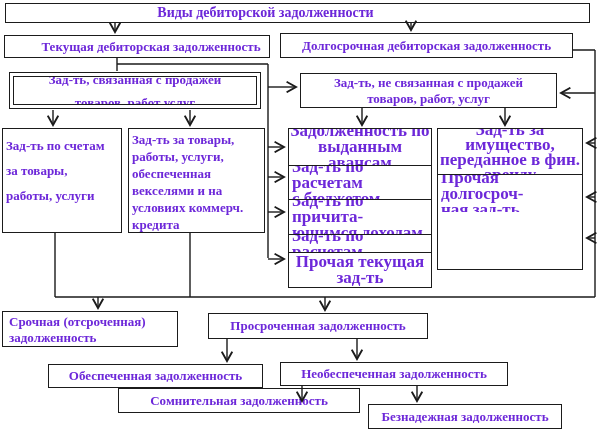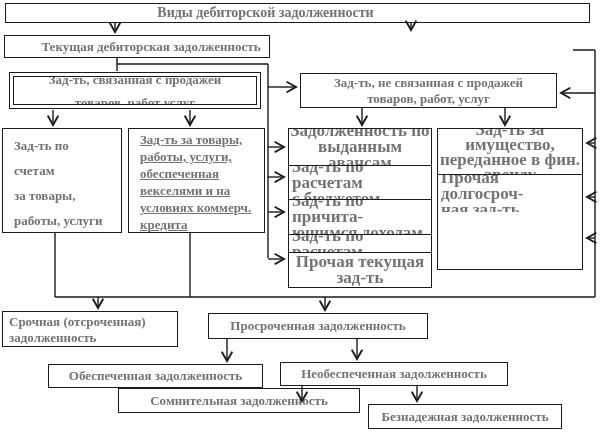--- a/index.html
+++ b/index.html
@@ -1,27 +1,27 @@
 <!DOCTYPE html>
 <html><head>
 <meta charset="utf-8">
 <style>
   html,body { margin:0; padding:0; background:#ffffff; }
   .stage {
     position:relative; width:600px; height:440px; background:#ffffff;
     font-family:"Liberation Serif","DejaVu Serif",serif;
-    font-weight:bold; color:#737373; overflow:hidden;
+    font-weight:bold; color:#6d28d9; overflow:hidden;
   }
   .box {
     position:absolute; box-sizing:border-box; background:#ffffff;
     border:1.5px solid #1b1b1b; font-size:13px; line-height:16px;
     white-space:pre-line; overflow:hidden;
   }
   .ctr { display:flex; align-items:center; justify-content:center; text-align:center; }
-  .lft { padding:2px 11px; text-align:left; }
+  .lft { padding:2px 3px; text-align:left; }
   .title-box { font-size:14px; display:flex; align-items:center; justify-content:center; padding-right:64px; }
   .dbl { outline:1.4px solid #1b1b1b; outline-offset:3px; line-height:23px; }
   .col { position:absolute; box-sizing:border-box; background:#fff; border:1.5px solid #1b1b1b; font-size:17px; }
   .cell {
     box-sizing:border-box; border-bottom:1.5px solid #1b1b1b; white-space:pre-line;
     display:flex; flex-direction:column; justify-content:center; line-height:16px; overflow:hidden;
   }
   .cell:last-child { border-bottom:none; }
   .cell.ctr { flex-direction:column; align-items:center; text-align:center; }
   .cell.lft { padding:0 3px; }
@@ -29,32 +29,33 @@
 </style>
 </head>
 <body>
 
 <div class="stage">
 
   <div class="box title-box" style="left:5px;top:3px;width:585px;height:20px;">Виды дебиторской задолженности</div>
 
   <div class="box ctr" style="left:4px;top:35px;width:266px;height:23px;padding-left:28px;">Текущая дебиторская задолженность</div>
 
+  <div class="box ctr" style="left:280px;top:33px;width:293px;height:25px;">Долгосрочная дебиторская задолженность</div>
 
   <div class="box ctr dbl" style="left:13px;top:76px;width:244px;height:29px;">Зад-ть, связанная с продажей
 товаров, работ услуг</div>
 
   <div class="box ctr" style="left:300px;top:73px;width:257px;height:35px;">Зад-ть, не связанная с продажей
 товаров, работ, услуг</div>
 
   <div class="box lft" style="left:2px;top:128px;width:120px;height:105px;line-height:25px;padding-top:4px;">Зад-ть по счетам
 за товары,
 работы, услуги</div>
 
-  <div class="box lft" style="left:128px;top:128px;width:137px;height:105px;line-height:17px;text-decoration:underline;">Зад-ть за товары,
+  <div class="box lft" style="left:128px;top:128px;width:137px;height:105px;line-height:17px;">Зад-ть за товары,
 работы, услуги,
 обеспеченная
 векселями и на
 условиях коммерч.
 кредита</div>
 
   <div class="col" style="left:288px;top:128px;width:144px;height:160px;">
     <div class="cell ctr" style="height:37px;">Задолженность по
 выданным авансам</div>
     <div class="cell lft" style="height:34px;">Зад-ть по расчетам

